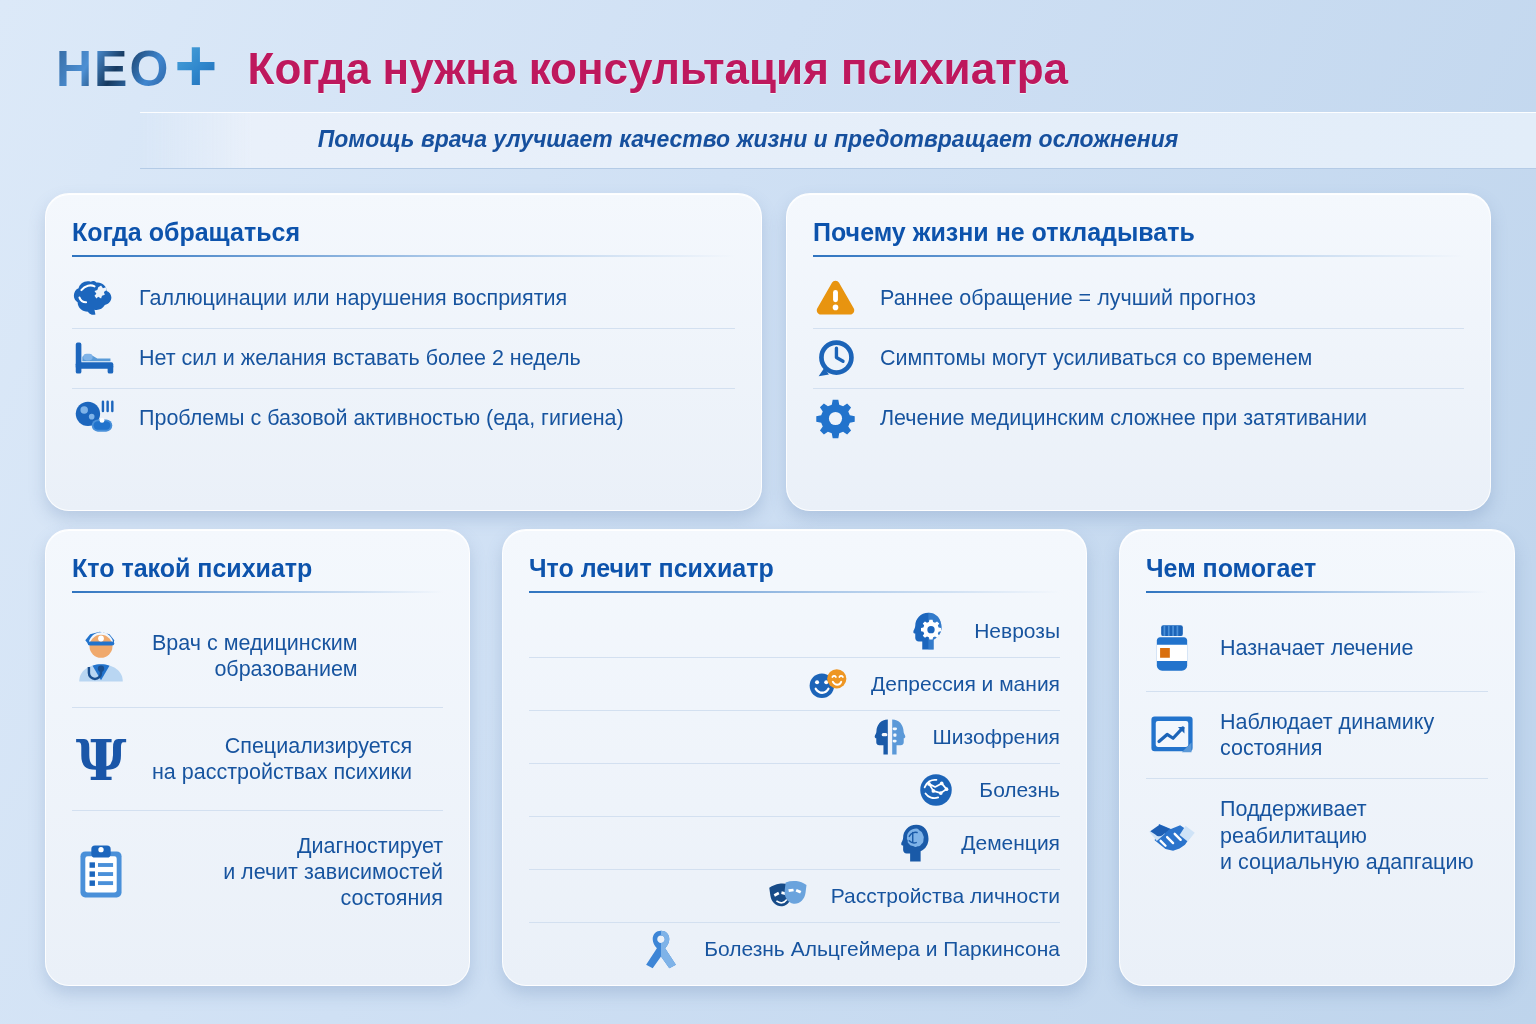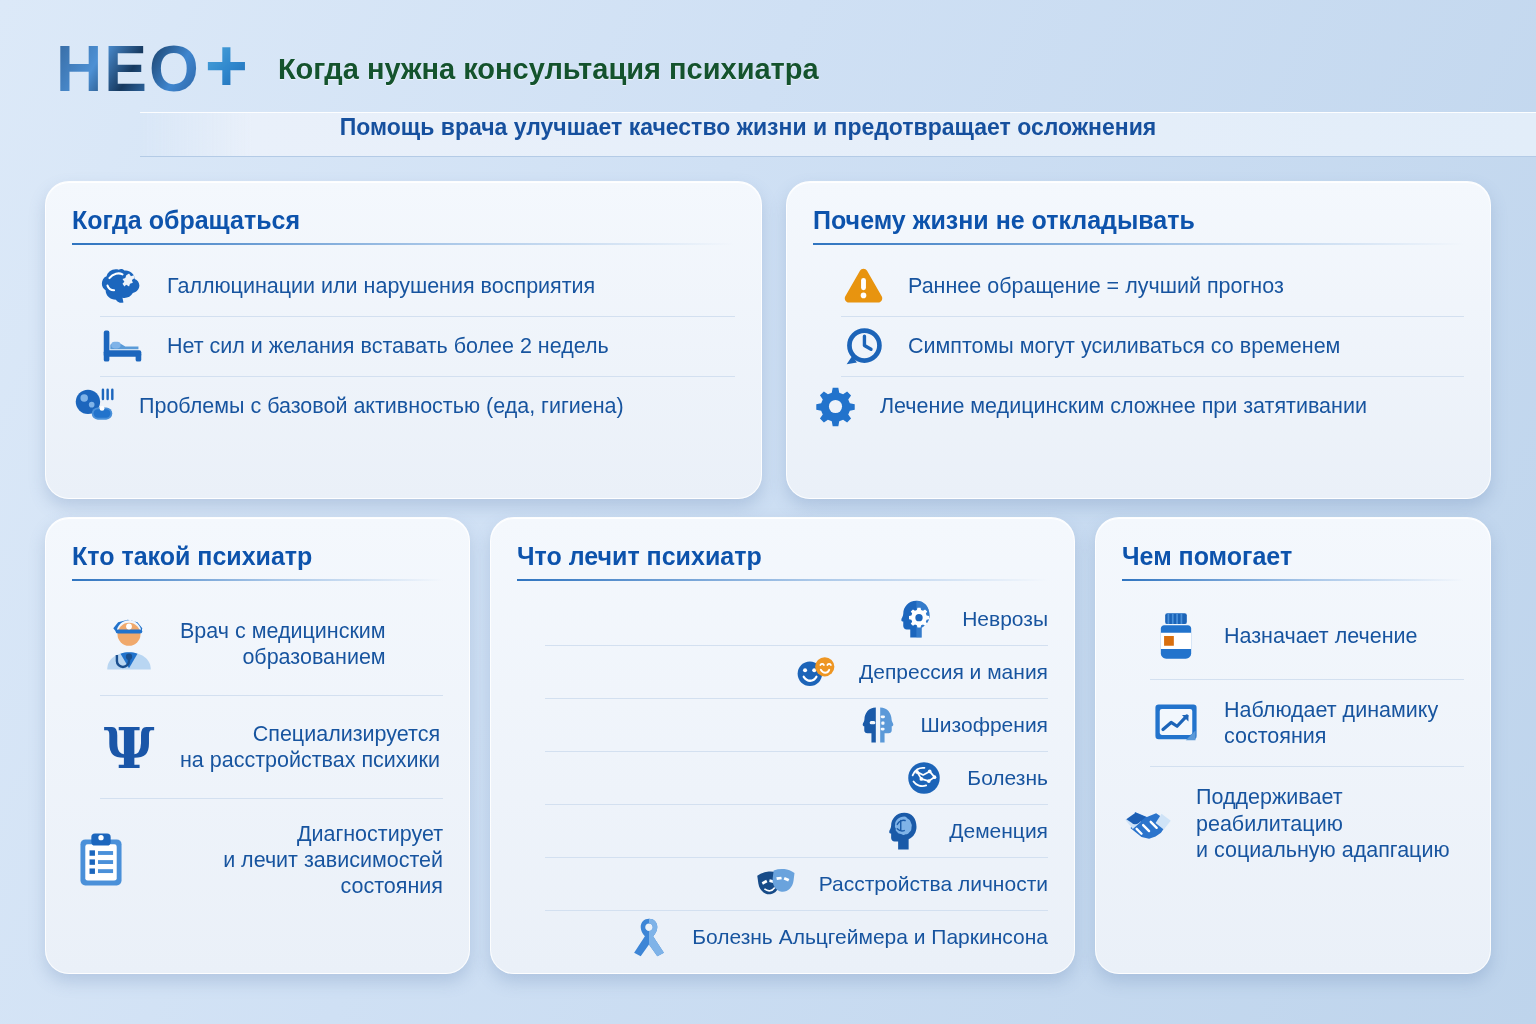--- a/index.html
+++ b/index.html
@@ -10,46 +10,47 @@
   }
   .page { position: relative; width: 1536px; height: 1024px; }
 
   
   .header {
     display: flex; align-items: center; gap: 30px;
     padding: 30px 45px 4px 56px; height: 112px;
   }
   .logo { display: flex; align-items: center; line-height: 1; }
   .logo-text {
-    font-size: 64px; font-weight: 800; letter-spacing: 2px;
+    font-size: 50px; font-weight: 800; letter-spacing: 2px;
     background: linear-gradient(120deg, #35689f 0%, #4d90d4 30%, #16395f 52%, #3f86cf 78%, #2a5d9b 100%);
     -webkit-background-clip: text; background-clip: text; color: transparent;
   }
   .logo-plus {
     font-size: 74px; font-weight: 800; margin-left: 4px; transform: translateY(-3px);
     background: linear-gradient(135deg, #58b0e0 0%, #2e86cc 55%, #1b5fa8 100%);
     -webkit-background-clip: text; background-clip: text; color: transparent;
   }
   .page-title {
-    font-size: 29px; font-weight: 700; color: #14532d;
+    font-size: 44px; font-weight: 700; color: #be185d;
     text-shadow: 0 1px 1px rgba(255,255,255,.65);
   }
   .subtitle-band {
-    margin-left: 140px; padding: 1px 200px 15px 20px;
+    margin-left: 140px; padding: 13px 200px 15px 20px;
     background: linear-gradient(90deg, rgba(234,241,250,0) 0%, #e9f0fa 8%, #e2edf9 100%);
     border-top: 1px solid rgba(255,255,255,.9);
     border-bottom: 1px solid #b4cbe6;
+    font-style: italic;
   }
   .subtitle { text-align: center; font-size: 23px; font-weight: 700; color: #16509e; }
 
   
   .content { padding: 24px 45px 0; }
   .row { display: grid; }
   .row-1 { grid-template-columns: 717px 705px; gap: 24px; margin-bottom: 18px; }
-  .row-2 { grid-template-columns: 425px 585px 396px; gap: 20px; }
+  .row-2 { grid-template-columns: 425px 585px 396px; gap: 32px; }
 
   .card {
     background: linear-gradient(180deg, #f4f8fd 0%, #eaf0f8 100%);
     border: 1px solid rgba(255,255,255,.85);
     border-radius: 24px;
     box-shadow: 0 8px 16px rgba(90,125,170,.25), inset 0 1px 0 #ffffff;
     padding: 18px 26px 8px;
     overflow: hidden;
   }
   .row-1 .card { height: 318px; }
@@ -58,21 +59,21 @@
   .card h2 {
     font-size: 25px; font-weight: 700; color: #0d53ac;
     margin: 6px 0 12px; padding-bottom: 10px; position: relative;
   }
   .card h2::after {
     content: ""; position: absolute; left: 0; right: 0; bottom: 0; height: 2px;
     background: linear-gradient(90deg, #2f74c0 0%, #a9c7e8 55%, rgba(233,239,248,0) 100%);
   }
 
   .item { display: flex; align-items: center; gap: 22px; }
-  .item:not(:last-child) { border-bottom: 1px solid #d3e0f0; margin-left: 28px; }
+  .item:not(:last-child) { border-bottom: 1px solid #d3e0f0; }
   .item .text { font-size: 21.5px; color: #17549f; white-space: pre-line; line-height: 1.22; }
 
   .row-1 .item { padding: 7px 0; }
   .row-1 .icon { width: 45px; height: 45px; }
 
   .card-who-is-psychiatrist .item { padding: 22px 0; text-align: right; }
   .card-who-is-psychiatrist .icon { width: 58px; height: 58px; }
 
   .card-what-psychiatrist-treats .item { padding: 5px 0; justify-content: flex-end; }
   .card-what-psychiatrist-treats .icon { width: 42px; height: 42px; }

